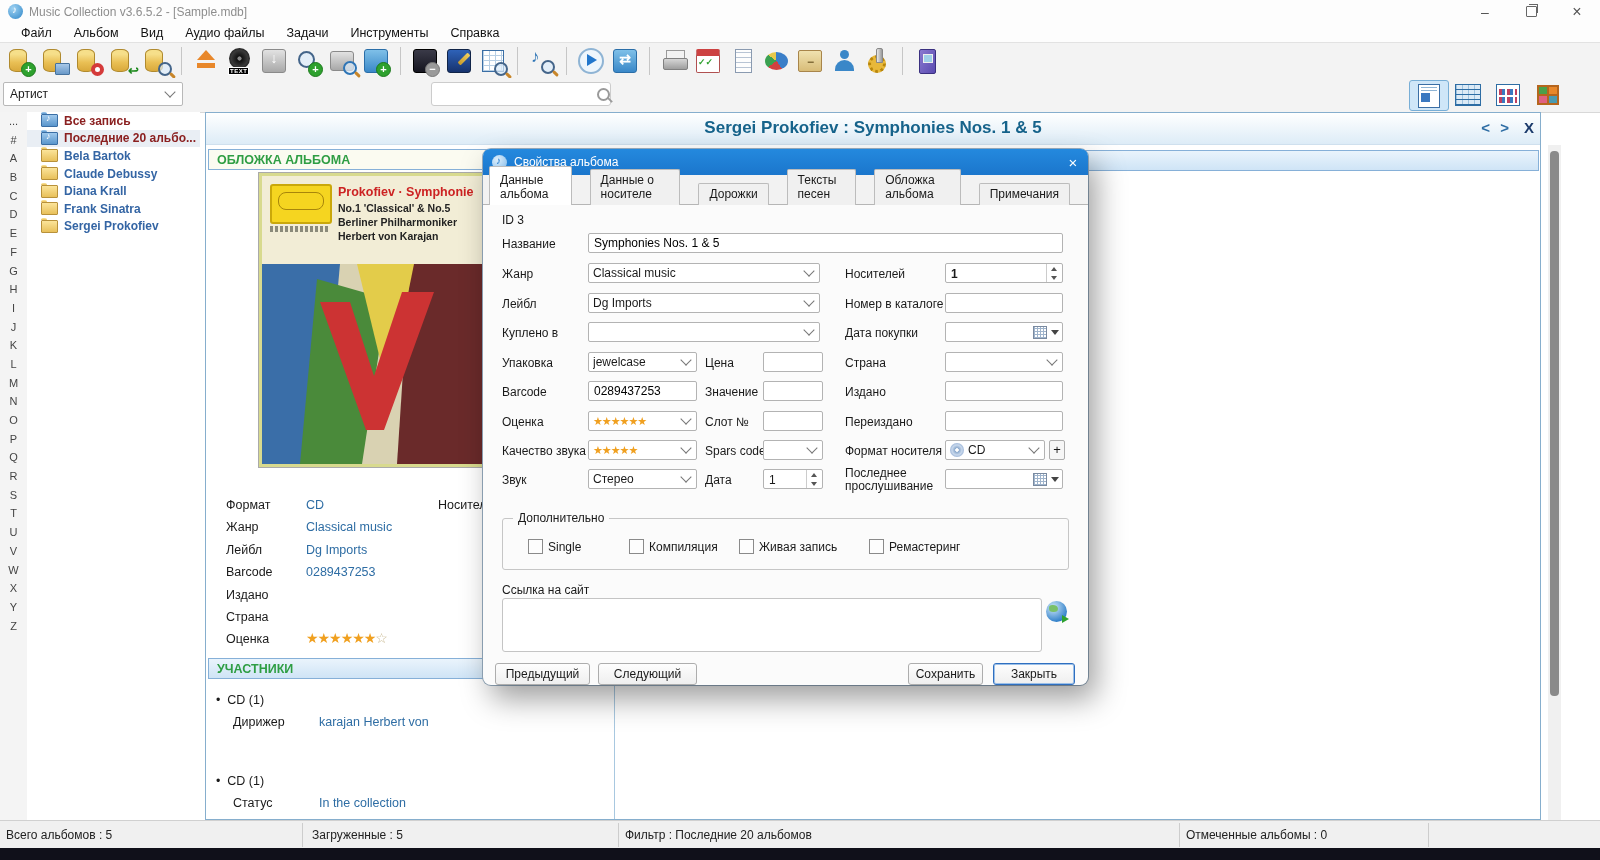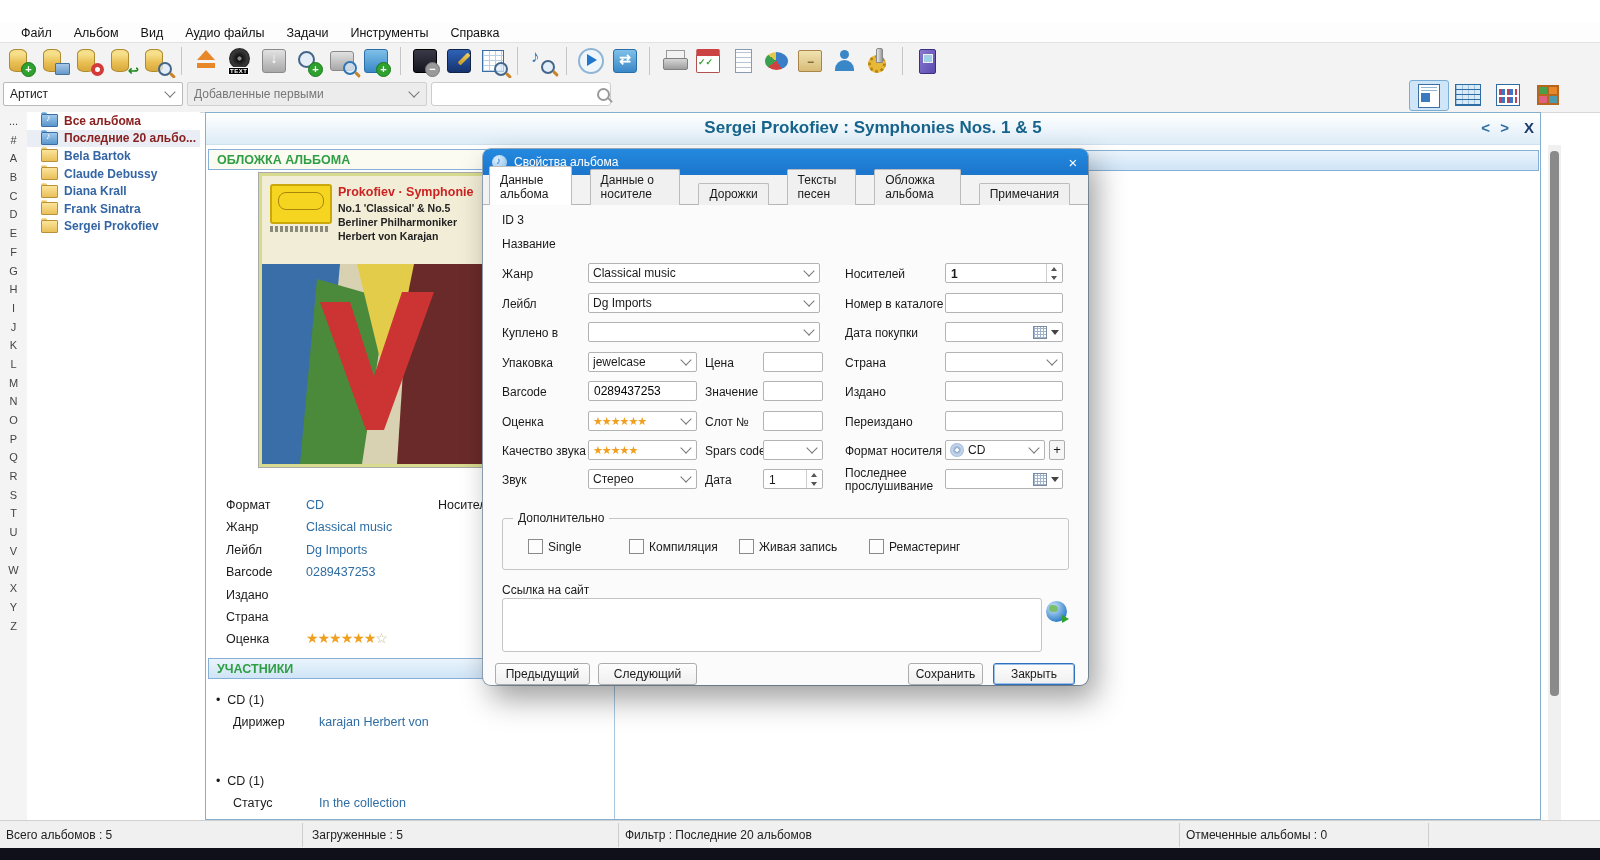--- a/index.html
+++ b/index.html
@@ -191,20 +191,35 @@
   .dbtn{position:absolute;height:22px;box-sizing:border-box;border:1px solid #adadad;border-radius:3px;
         background:linear-gradient(#fdfdfd,#efefef);font-size:12px;text-align:center;line-height:20px}
   .dbtn.primary{border:1px solid #2f6fc0;box-shadow:0 0 0 1px #9cc0e8 inset}
   .plusbtn{position:absolute;width:16px;height:20px;box-sizing:border-box;border:1px solid #adadad;border-radius:2px;background:#f6f6f6;text-align:center;line-height:18px;font-size:13px}
 </style>
 </head>
 <body>
 
 <div id="app">
 
+  <div class="abs" id="titlebar">
+    <span class="appico"></span>
+    <span class="wtitle">Music Collection v3.6.5.2 - [Sample.mdb]</span>
+    <span class="wctrls">
+      <span class="wbtn">
+          <span class="g-min"></span>
+        </span>
+      <span class="wbtn">
+          <span class="g-restore"></span>
+        </span>
+      <span class="wbtn">
+          <span class="g-x"></span>
+        </span>
+    </span>
+  </div>
 
   <div class="abs" id="menubar">
     <span class="mitem">Файл</span>
     <span class="mitem">Альбом</span>
     <span class="mitem">Вид</span>
     <span class="mitem">Аудио файлы</span>
     <span class="mitem">Задачи</span>
     <span class="mitem">Инструменты</span>
     <span class="mitem">Справка</span>
   </div>
@@ -310,24 +325,20 @@
     <span class="tsep"></span>
     <div class="tb">
         <span class="door"></span>
         <span class="doorpic"></span>
       </div>
   </div>
 
   <div class="abs" id="filterbar">
     <div class="combo abs" style="left:3px;top:4px;width:180px">
       <span class="cval">Артист</span>
-        <span class="chev"></span>
-    </div>
-    <div class="combo gray abs" style="left:187px;top:4px;width:240px">
-      <span class="cval">Добавленные первыми</span>
         <span class="chev"></span>
     </div>
     <div class="searchbox abs" style="left:431px;top:4px;width:180px">
       <input value="" style="">
       <span class="magsm"></span>
     </div>
     <div class="viewbtn sel" style="left:1409px">
         <span class="vd-page"></span>
       </div>
     <div class="viewbtn" style="left:1449px">
@@ -368,21 +379,21 @@
     <div class="alet">V</div>
     <div class="alet">W</div>
     <div class="alet">X</div>
     <div class="alet">Y</div>
     <div class="alet">Z</div>
   </div>
 
   <div class="abs" id="tree">
     <div class="trow">
         <span class="fold blue"></span>
-        <span class="t-red">Все альбома</span>
+        <span class="t-red">Все запись</span>
       </div>
     <div class="trow sel">
         <span class="fold blue"></span>
         <span class="t-red">Последние 20 альбо...</span>
       </div>
     <div class="trow">
         <span class="fold"></span>
         <span class="t-blue">Bela Bartok</span>
       </div>
     <div class="trow">
@@ -474,20 +485,21 @@
       <span class="tab">Данные о носителе</span>
       <span class="tab">Дорожки</span>
       <span class="tab">Тексты песен</span>
       <span class="tab">Обложка альбома</span>
       <span class="tab">Примечания</span>
     </div>
 
     <div class="fld lbl" style="left:19px;top:64px">ID 3</div>
 
     <div class="fld lbl" style="left:19px;top:88px">Название</div>
+    <input class="tinput" style="left: 105px; top: 84px; width: 475px;" value="Symphonies Nos. 1 &amp; 5">
 
     <div class="fld lbl" style="left:19px;top:118px">Жанр</div>
     <div class="dcombo" style="left:105px;top:114px;width:232px">
         <span class="cval">Classical music</span>
         <span class="chev"></span>
       </div>
     <div class="fld lbl" style="left:362px;top:118px">Носителей</div>
     <div class="spin" style="left:462px;top:114px;width:118px">
         <span class="sval" style="font-weight:bold">1</span>
         <span class="sbtns">

